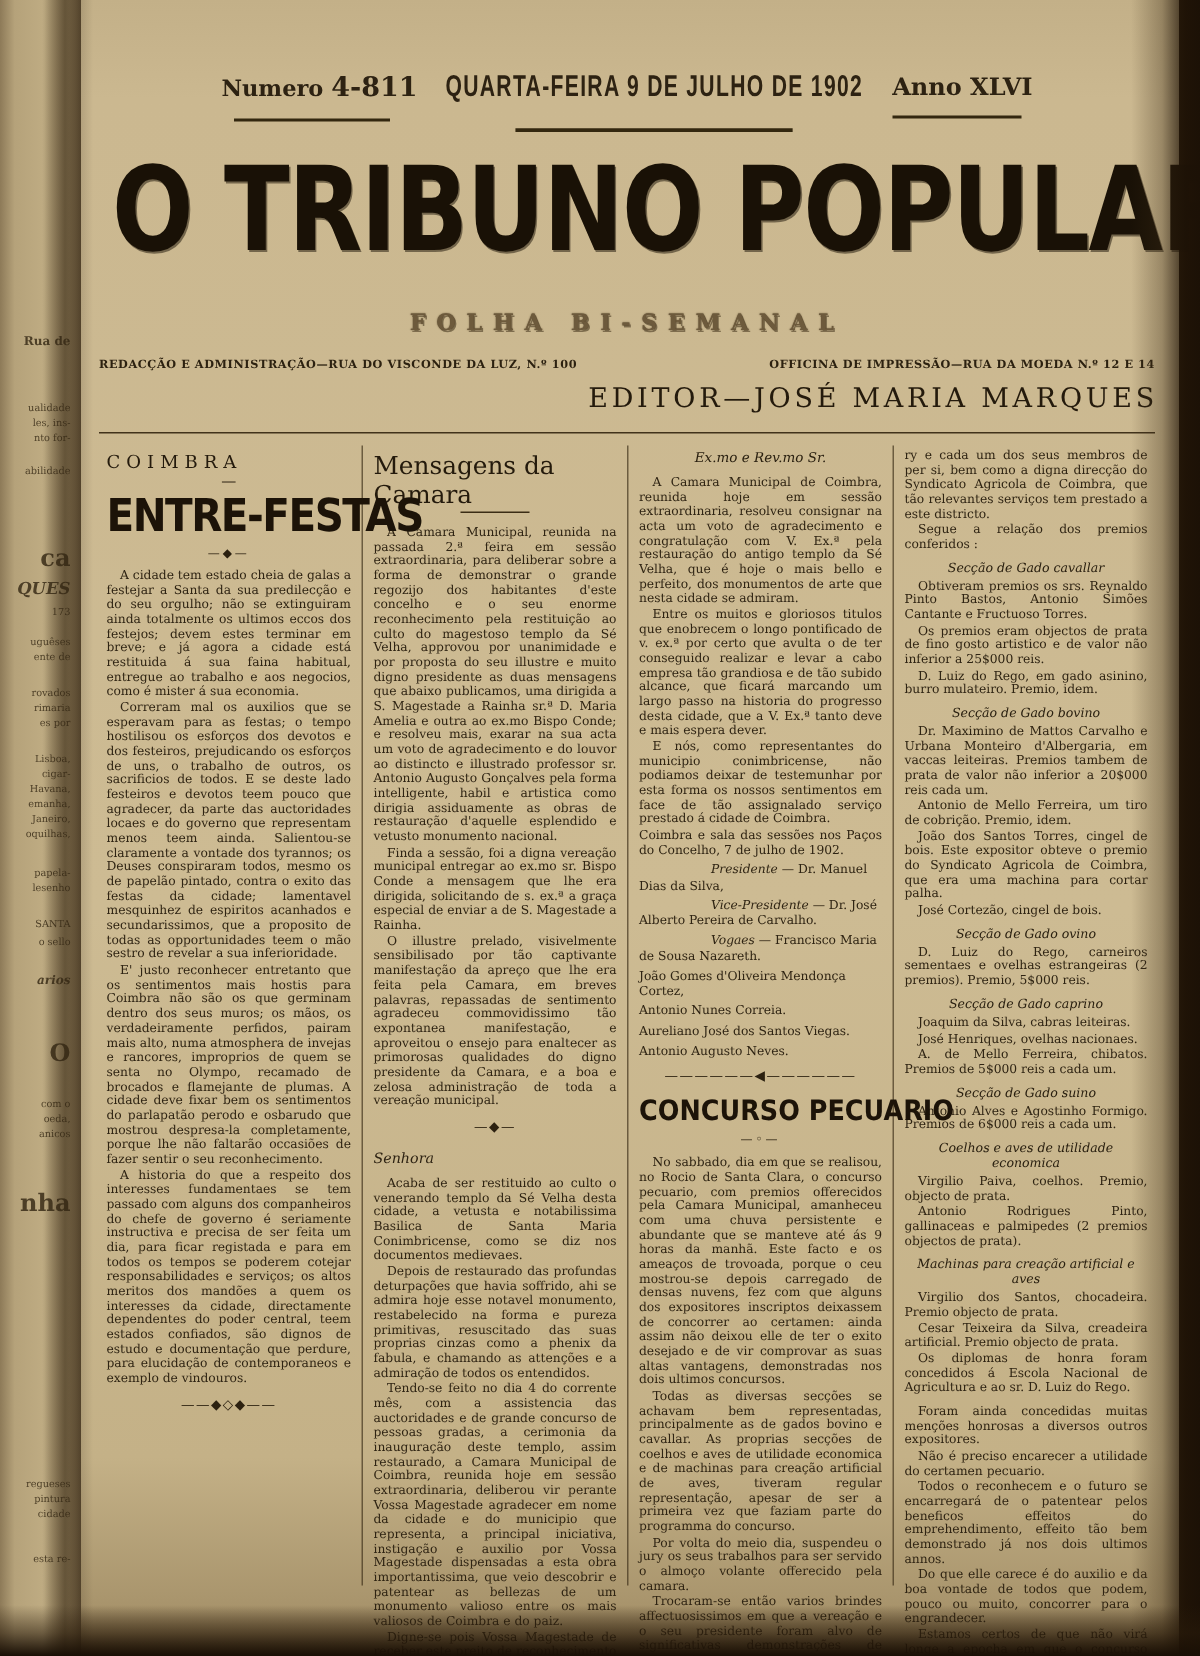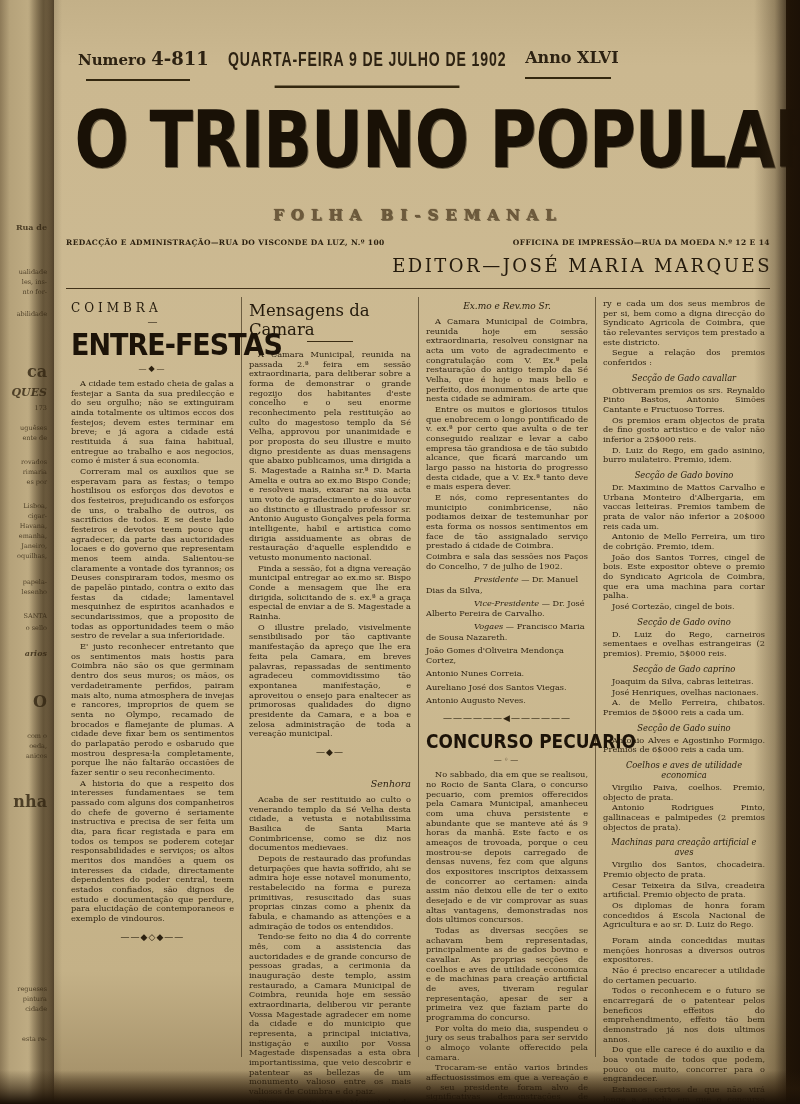--- a/index.html
+++ b/index.html
@@ -24,21 +24,21 @@
 
   
   .right-shadow{position:absolute;top:0;right:0;width:46px;height:1104px;
     background:linear-gradient(90deg,rgba(36,23,8,0) 0%,rgba(60,44,22,.35) 45%,rgba(30,18,6,.85) 80%,#1c1106 100%);pointer-events:none;}
   .bottom-shadow{position:absolute;left:0;bottom:0;width:800px;height:34px;
     background:linear-gradient(180deg,rgba(36,23,8,0) 0%,rgba(40,26,10,.55) 55%,#190f05 100%);pointer-events:none;}
   .gutter-shadow{position:absolute;left:28px;top:0;width:34px;height:1104px;
     background:linear-gradient(90deg,rgba(30,20,8,0) 0%,rgba(48,35,16,.5) 45%,rgba(30,20,8,.15) 75%,rgba(0,0,0,0) 100%);pointer-events:none;}
 
   
-  .hdr{display:flex;justify-content:flex-start;align-items:flex-start;padding:0 14px;}
+  .hdr{display:flex;justify-content:center;align-items:flex-start;padding:0 14px;}
   .hdr-item{text-align:center;}
   .hdr-left{font-size:15px;font-weight:bold;}
   .hdr-left .num{font-size:18px;}
   .hdr-mid{font-family:"Liberation Sans",sans-serif;font-weight:bold;font-size:16px;letter-spacing:1px;transform:scaleY(1.25) scaleX(.88);transform-origin:center top;}
   .hdr-right{font-size:16px;font-weight:bold;}
   .hdr-rule{height:2px;background:#33270f;margin-top:10px;}
   .hdr-left .hdr-rule{width:104px;margin-left:8px;}
   .hdr-mid  .hdr-rule{width:210px;margin:12px auto 0;}
   .hdr-right .hdr-rule{width:86px;}
 
@@ -68,21 +68,21 @@
   .orn{text-align:center;font-size:8px;color:#2c2110;margin:4px 0 6px;letter-spacing:2px;}
   .headline-2{font-size:16.5px;color:#241a0c;margin:2px 0 2px;}
   .h2-rule{width:46px;height:1px;background:#3a2c14;margin:2px auto 8px;}
   .salutation{text-align:center;font-style:italic;font-size:9px;margin:2px 0 6px;color:#2a2010;}
   .headline-3{text-align:center;font-family:"DejaVu Sans",sans-serif;font-weight:bold;font-size:17px;
     color:#1c1308;transform:scaleY(1.1);margin:6px 0 2px;white-space:nowrap;}
   .sec-h{text-align:center;font-style:italic;font-size:8.4px;margin:5px 0 3px;color:#2a2010;}
   .sig{font-size:8.2px;line-height:1.25;margin:3px 0 0;text-align:left;color:#2f2413;}
   .sig .i{font-style:italic;}
   .divider{text-align:center;font-size:9px;letter-spacing:1px;color:#2c2110;margin:8px 0;}
-  .senhora{text-align:right;font-style:italic;font-size:9.5px;margin:21px 0 6px;}
+  .senhora{text-align:left;font-style:italic;font-size:9.5px;margin:10px 0 6px;}
   .sp{height:5px;}
 </style>
 </head>
 <body>
 
 <div class="scan">
 
   <div class="spine">
     <span class="frag frag-sm" style="top:222px">Rua de</span>
     <span class="frag frag-xs" style="top:268px">ualidade</span>

